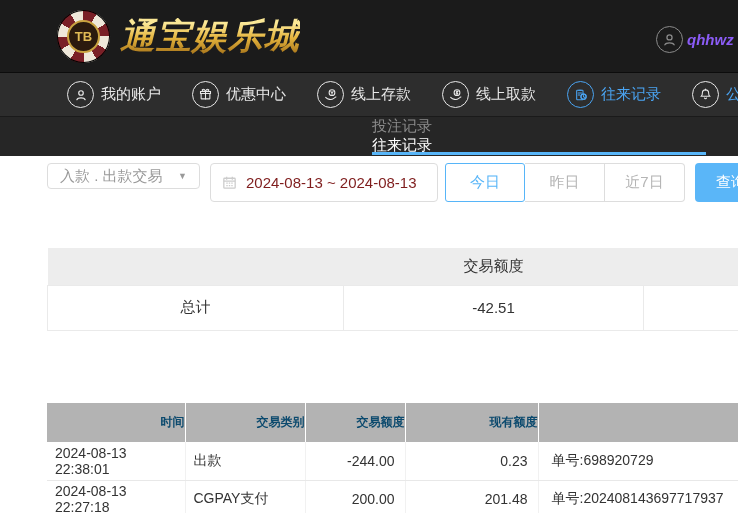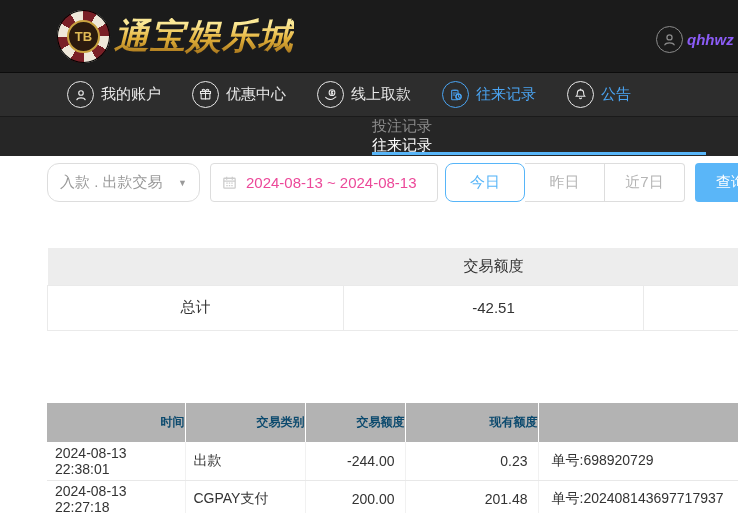--- a/index.html
+++ b/index.html
@@ -9,21 +9,21 @@
 
   
   .topbar { position:absolute; top:0; left:0; width:100%; height:72px; background:#1b1b1b; }
   .logo { position:absolute; left:57px; top:10px; display:flex; align-items:center; }
   .chip { width:53px; height:53px; border-radius:50%;
           background:repeating-conic-gradient(#7a2027 0 30deg, #efe8da 30deg 60deg);
           display:flex; align-items:center; justify-content:center; box-shadow:0 0 0 1px #000 inset; }
   .chip-inner { width:33px; height:33px; border-radius:50%; background:#2b1a0e;
                 border:2px solid #c9a23f; color:#e0ba55; font-weight:bold; font-size:13px;
                 display:flex; align-items:center; justify-content:center; }
-  .logo-text { margin-left:4px; display:flex; flex-direction:column; }
+  .logo-text { margin-left:10px; display:flex; flex-direction:column; }
   .logo-title { font-size:35px; font-weight:bold; line-height:1.05; letter-spacing:1px;
                 background:linear-gradient(180deg,#fbe896 15%, #e4b33c 55%, #a4721a 100%);
                 -webkit-background-clip:text; background-clip:text; color:transparent;
                 font-style:italic; }
   .logo-sub { font-size:10px; letter-spacing:5px; color:#cfa53e; text-align:right;
               margin-top:-4px; padding-right:4px; font-weight:bold; }
   .user { position:absolute; left:656px; top:26px; display:flex; align-items:center; }
   .avatar-circ { width:27px; height:27px; color:#8a8a8a; }
   .user-name { margin-left:4px; color:#8b5cf6; font-weight:bold; font-size:15px; white-space:nowrap;font-style:italic; }
 
@@ -39,35 +39,35 @@
   .subtabs { position:absolute; top:116px; left:0; width:100%; height:40px; background:#262626;
              border-top:1px solid #1a1a1a; display:flex; align-items:stretch; padding-left:372px;flex-direction:column; }
   .subtab { position:relative; display:flex; align-items:center; margin-right:32px;
             color:#8b8b8b; font-size:15px; cursor:pointer; white-space:nowrap; }
   .subtab.active { color:#ffffff; }
   .subtab.active::after { content:""; position:absolute; left:0; right:0; bottom:0; height:3px; background:#57b5f8; }
 
   
   .content { position:absolute; top:156px; left:0; width:100%; height:357px; background:#fff; }
   .filter-row { position:absolute; top:7px; left:47px; height:39px; width:760px; }
-  .f-select { position:absolute; left:0; top:0; width:153px; height:39px; border:1px solid #ddd;
-              border-radius:12px; background:#fff; display:flex; align-items:center; padding:0 12px;
+  .f-select { position:absolute; left:0; top:0; width:153px; height:26px; border:1px solid #ddd;
+              border-radius:4px; background:#fff; display:flex; align-items:center; padding:0 12px;
               color:#999; font-size:15px; cursor:pointer; }
   .f-select .caret { margin-left:auto; font-size:9px; color:#999; }
   .f-date { position:absolute; left:163px; top:0; width:228px; height:39px; border:1px solid #ddd;
             border-radius:4px; background:#fff; display:flex; align-items:center; padding:0 10px;
-            color:#ec4899; font-size:15px; cursor:pointer; }
+            color:#7f1d1d; font-size:15px; cursor:pointer; }
   .f-date svg { width:17px; height:17px; margin-right:8px; color:#ccc; flex:none; }
   .btn-group { position:absolute; left:398px; top:0; height:39px; display:flex; }
   .qbtn { width:80px; height:39px; background:#fff; border:1px solid #ddd; color:#b5b5b5;
           font-size:15px; display:flex; align-items:center; justify-content:center; cursor:pointer; }
   .qbtn:not(:first-child) { border-left:none; }
   .qbtn:first-child { border-radius:4px 0 0 4px; }
   .qbtn:last-child { border-radius:0 4px 4px 0; }
-  .qbtn.active { border:1px solid #57b5f8; color:#57b5f8; border-radius:8px; }
+  .qbtn.active { border:1px solid #57b5f8; color:#57b5f8; border-radius:3px; }
   .search-btn { position:absolute; left:648px; top:0; width:72px; height:39px; background:#5ab6f8;
                 color:#fff; font-size:15px; border:none; border-radius:4px; cursor:pointer; }
 
   
   .summary { position:absolute; top:92px; left:47px; width:900px; border-collapse:collapse; table-layout:fixed; }
   .summary th { background:#ededed; height:37px; font-size:15px; font-weight:normal; color:#333; text-align:center; }
   .summary td { height:45px; border:1px solid #eaeaea; font-size:15px; color:#333; text-align:center; background:#fff; }
 
   
   .records { position:absolute; top:247px; left:47px; width:751px; border-collapse:collapse; table-layout:fixed; }
@@ -126,20 +126,30 @@
             <path d="M4 7.2h16v3.3H4z"></path>
           <path d="M12 7.2v12M9 7c-2.4-.6-3.4-3.4-.3-3.4 2 0 2.8 2.2 3.3 3.4M15 7c2.4-.6 3.4-3.4.3-3.4-2 0-2.8 2.2-3.3 3.4"></path>
         </svg>
       </span>
       <span class="nav-label">优惠中心</span>
     </div>
     <div class="nav-item">
       <span class="circ nav-ico">
         <svg width="16" height="16" viewBox="0 0 24 24" fill="none" stroke="currentColor" stroke-width="1.6" stroke-linecap="round">
           <circle cx="13.5" cy="8.5" r="4.3"></circle>
+            <path d="M11.8 6.8l1.7 1.9 1.7-1.9M13.5 8.7v2.1"></path>
+          <path d="M4 15.5c3.2 3.2 8.5 4.2 11.6 2l3.8-2.6"></path>
+        </svg>
+      </span>
+      <span class="nav-label">线上存款</span>
+    </div>
+    <div class="nav-item">
+      <span class="circ nav-ico">
+        <svg width="16" height="16" viewBox="0 0 24 24" fill="none" stroke="currentColor" stroke-width="1.6" stroke-linecap="round">
+          <circle cx="13.5" cy="8.5" r="4.3"></circle>
             <path d="M15 6.8c-2.2-1.3-3.8.6-1.5 1.7 2.3 1.1.7 3-1.5 1.7M13.5 5.8v5.4"></path>
           <path d="M4 15.5c3.2 3.2 8.5 4.2 11.6 2l3.8-2.6"></path>
         </svg>
       </span>
       <span class="nav-label">线上取款</span>
     </div>
     <div class="nav-item active">
       <span class="circ nav-ico">
         <svg width="16" height="16" viewBox="0 0 24 24" fill="none" stroke="currentColor" stroke-width="1.6" stroke-linecap="round">
           <rect x="5.5" y="5" width="9.5" height="14" rx="1"></rect>

